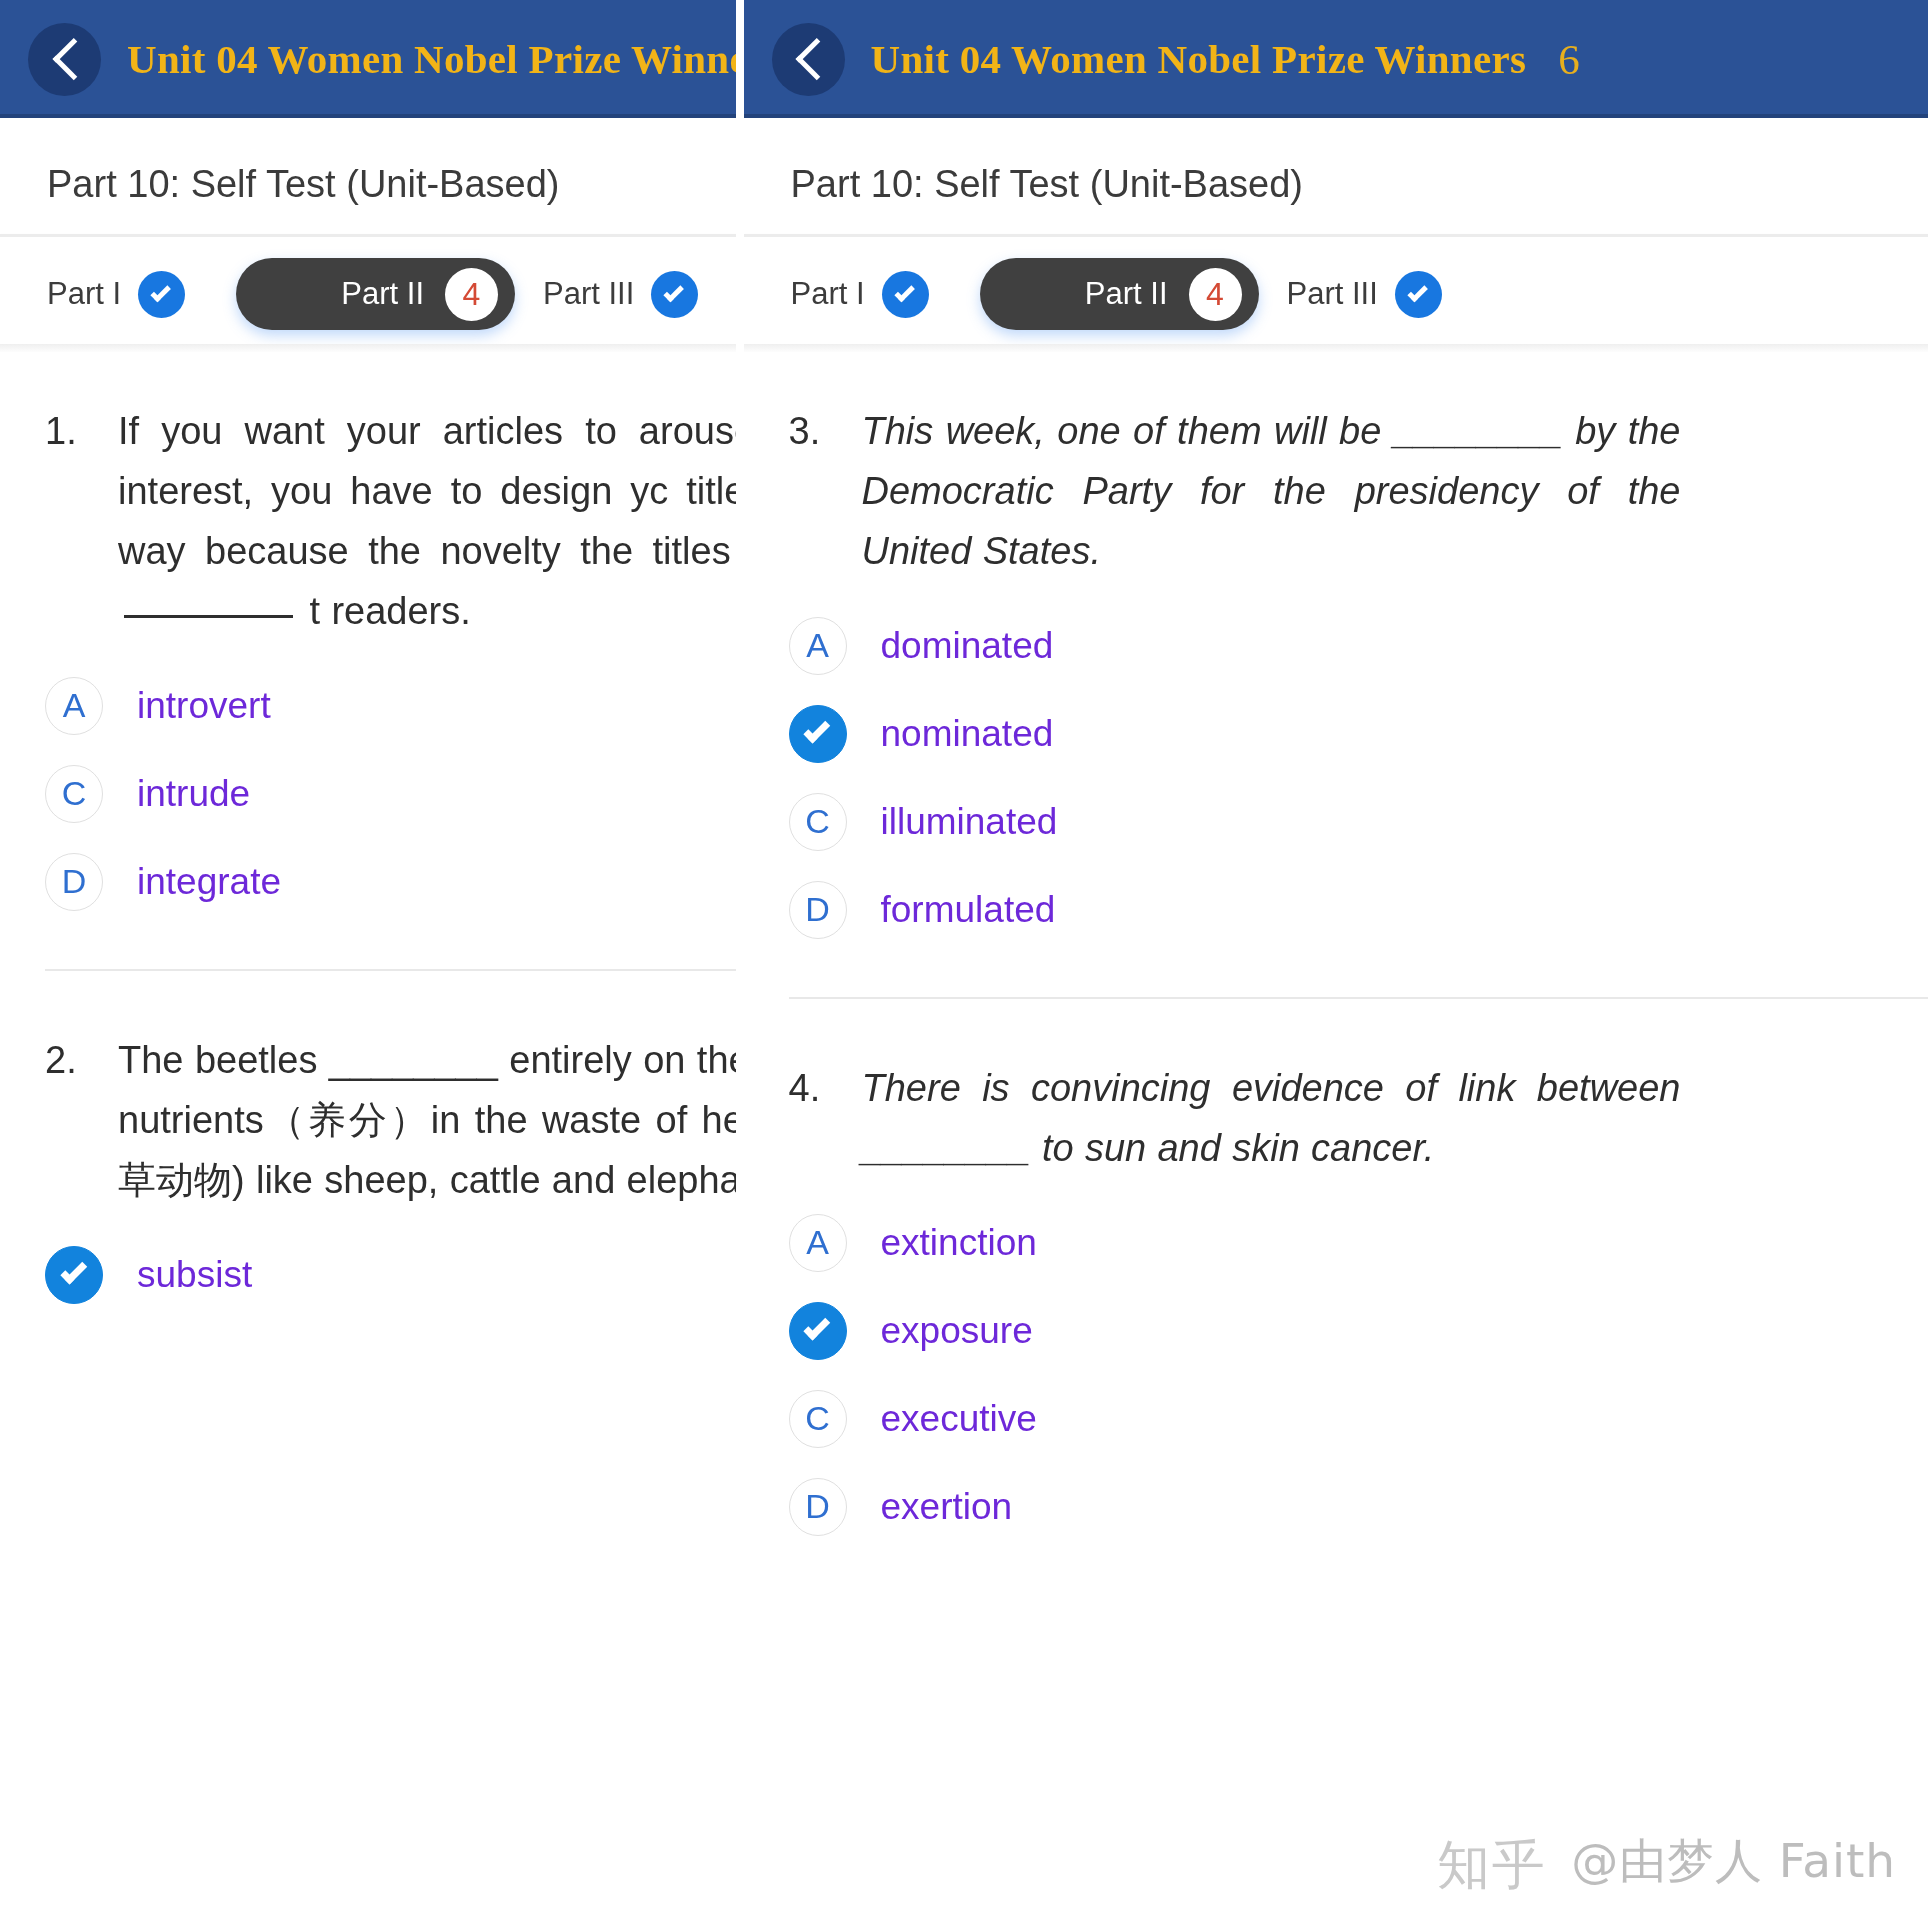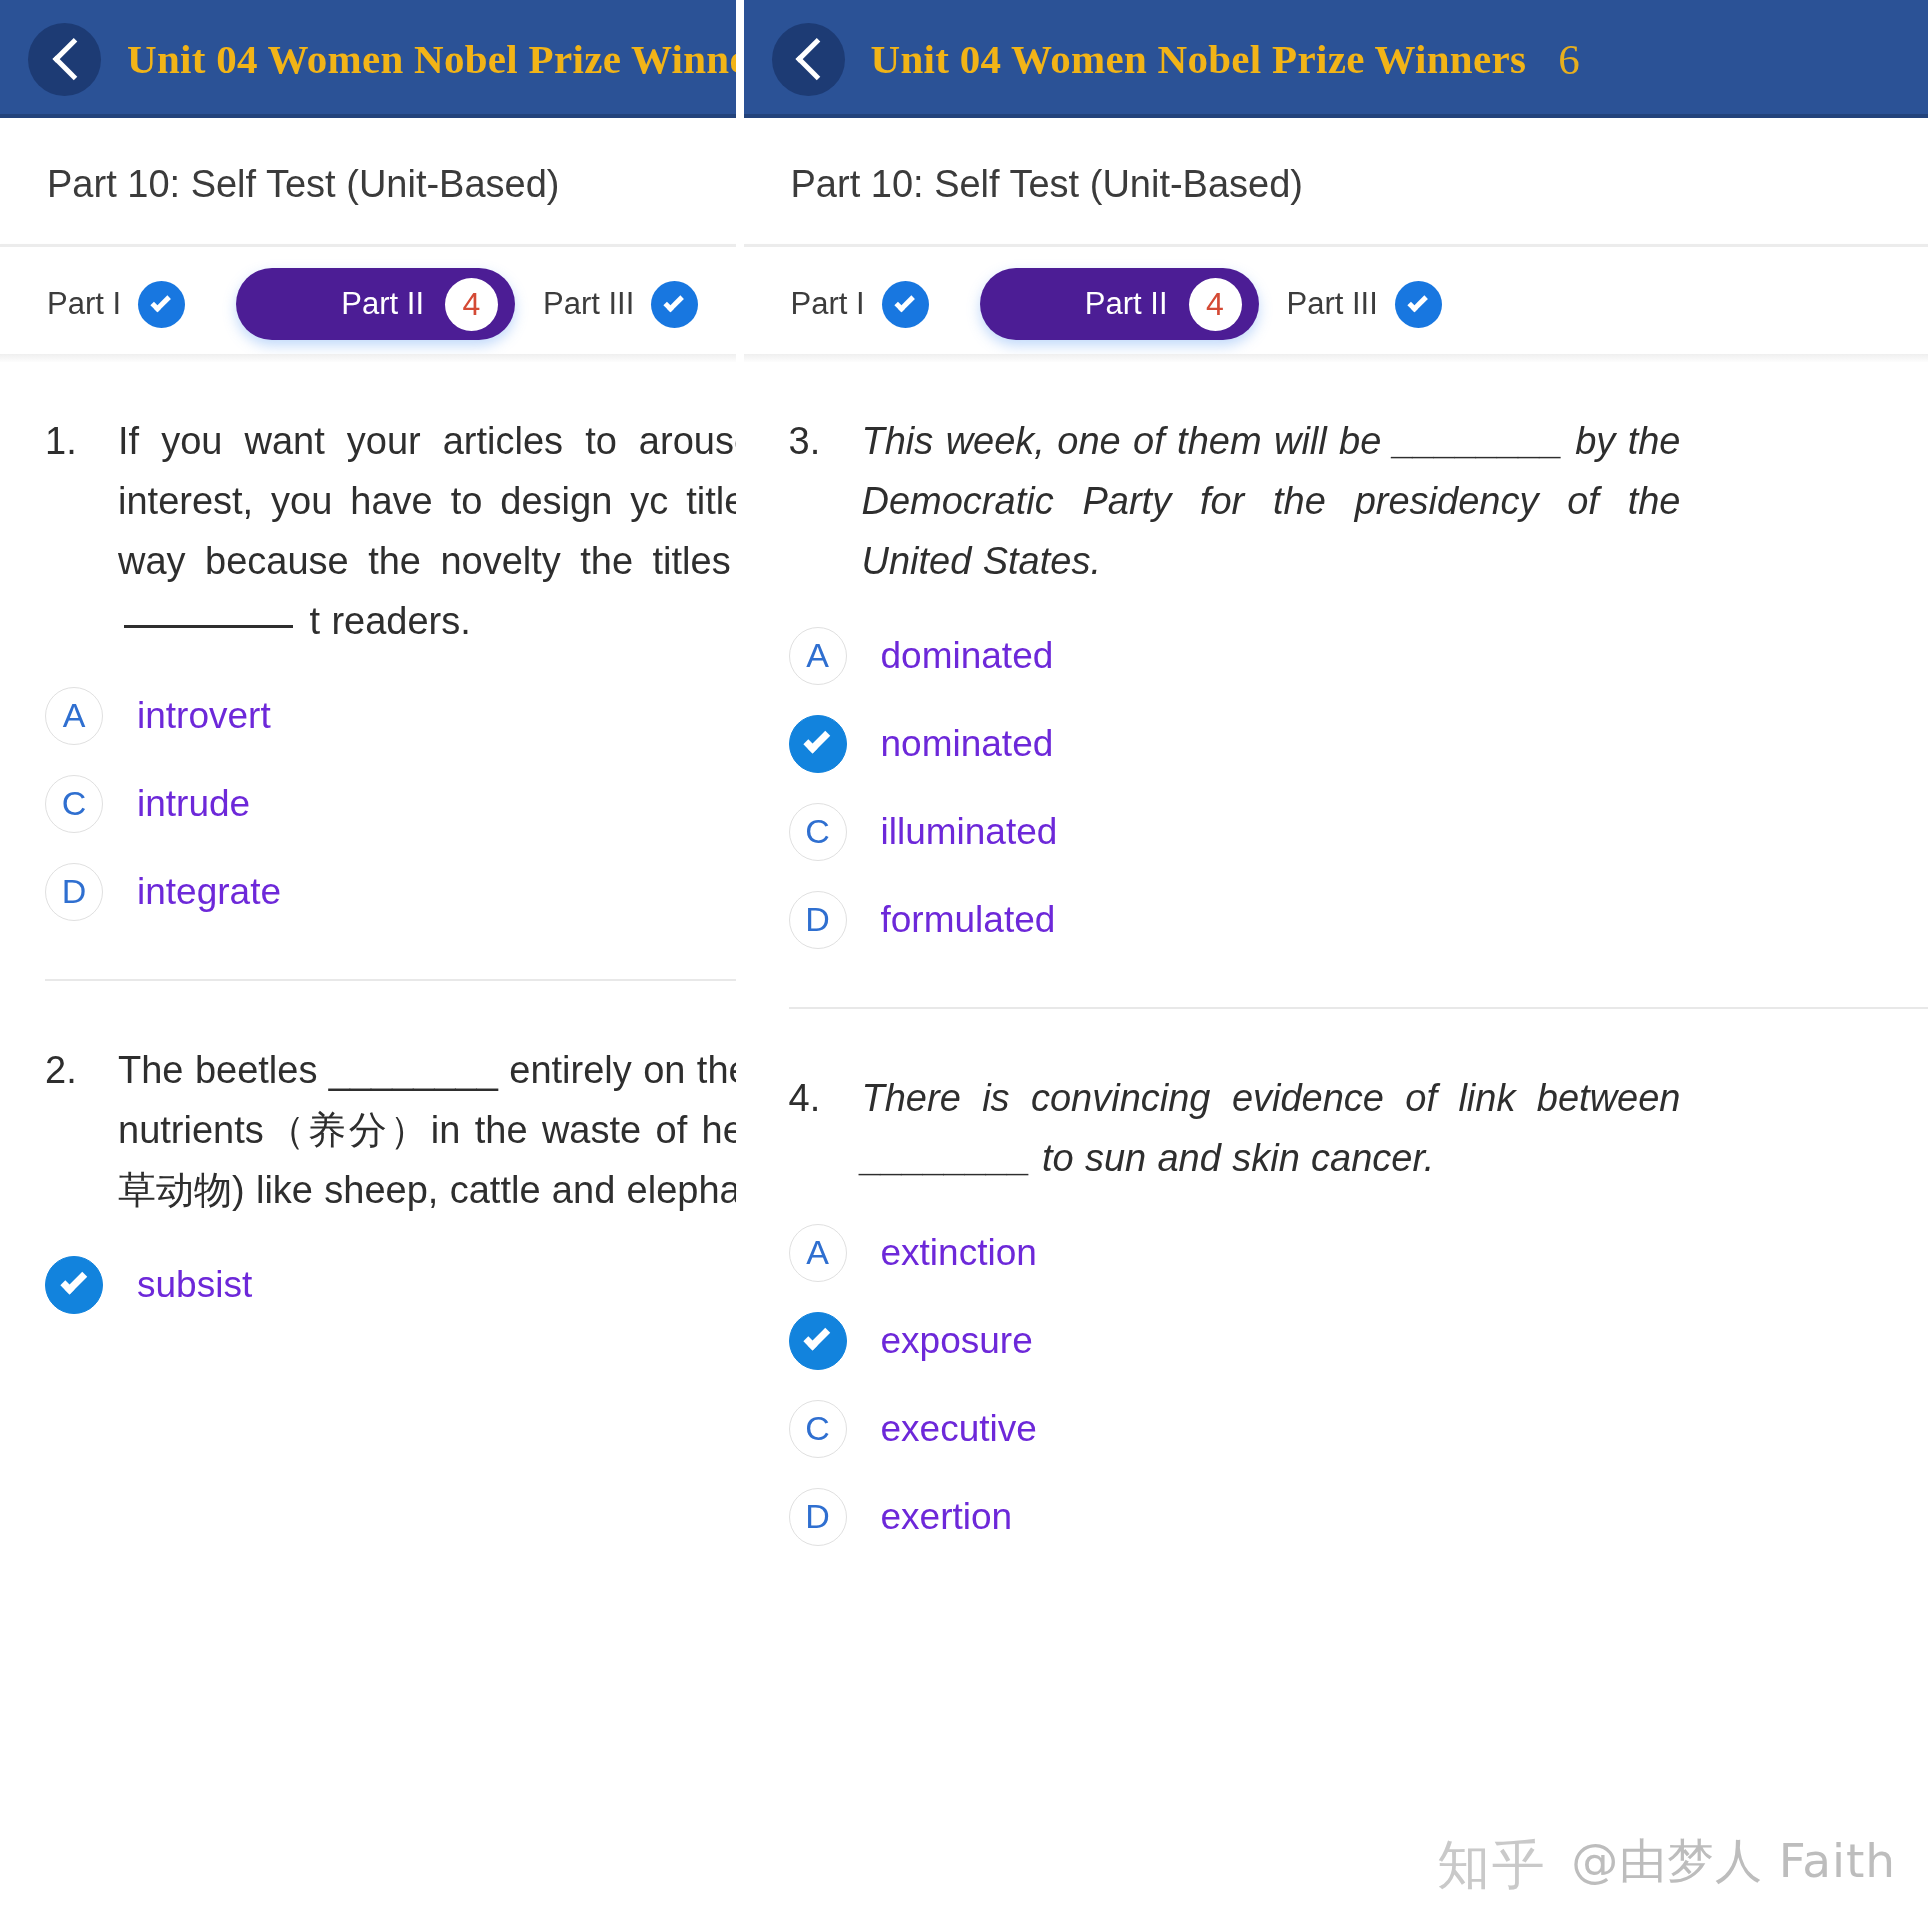--- a/index.html
+++ b/index.html
@@ -94,21 +94,21 @@
     margin-left: 32px;
     color: #f2b417;
     font-family: "Liberation Serif", "DejaVu Serif", serif;
     font-size: 43px;
     white-space: nowrap;
     opacity: 0.95;
   }
 
   
   .part-heading {
-    padding: 45px 0 38px 47px;
+    padding: 45px 0 28px 47px;
     font-size: 38px;
     color: #3b3b3b;
     white-space: nowrap;
   }
 
   .rule {
     height: 2.8px;
     background: #ececec;
     box-shadow: 0 1.9px 3.8px rgba(0,0,0,0.07);
     width: 100%;
@@ -139,21 +139,21 @@
     cursor: pointer;
     flex: 0 0 auto;
   }
   .tab-plain { width: 217px; }
   .tab-label {
     font-size: 31px;
     color: #3c3c3c;
     white-space: nowrap;
   }
   .tab--active {
-    background: #4c1d95;
+    background: #404040;
     border-radius: 36px;
     box-shadow: 0 5.6px 13px rgba(91,155,243,0.38);
     width: 279px;
     padding: 0 17px 0 24.5px;
     justify-content: flex-end;
     gap: 21px;
   }
   .tab--active .tab-label { color: #ffffff; }
 
   .badge-check {

